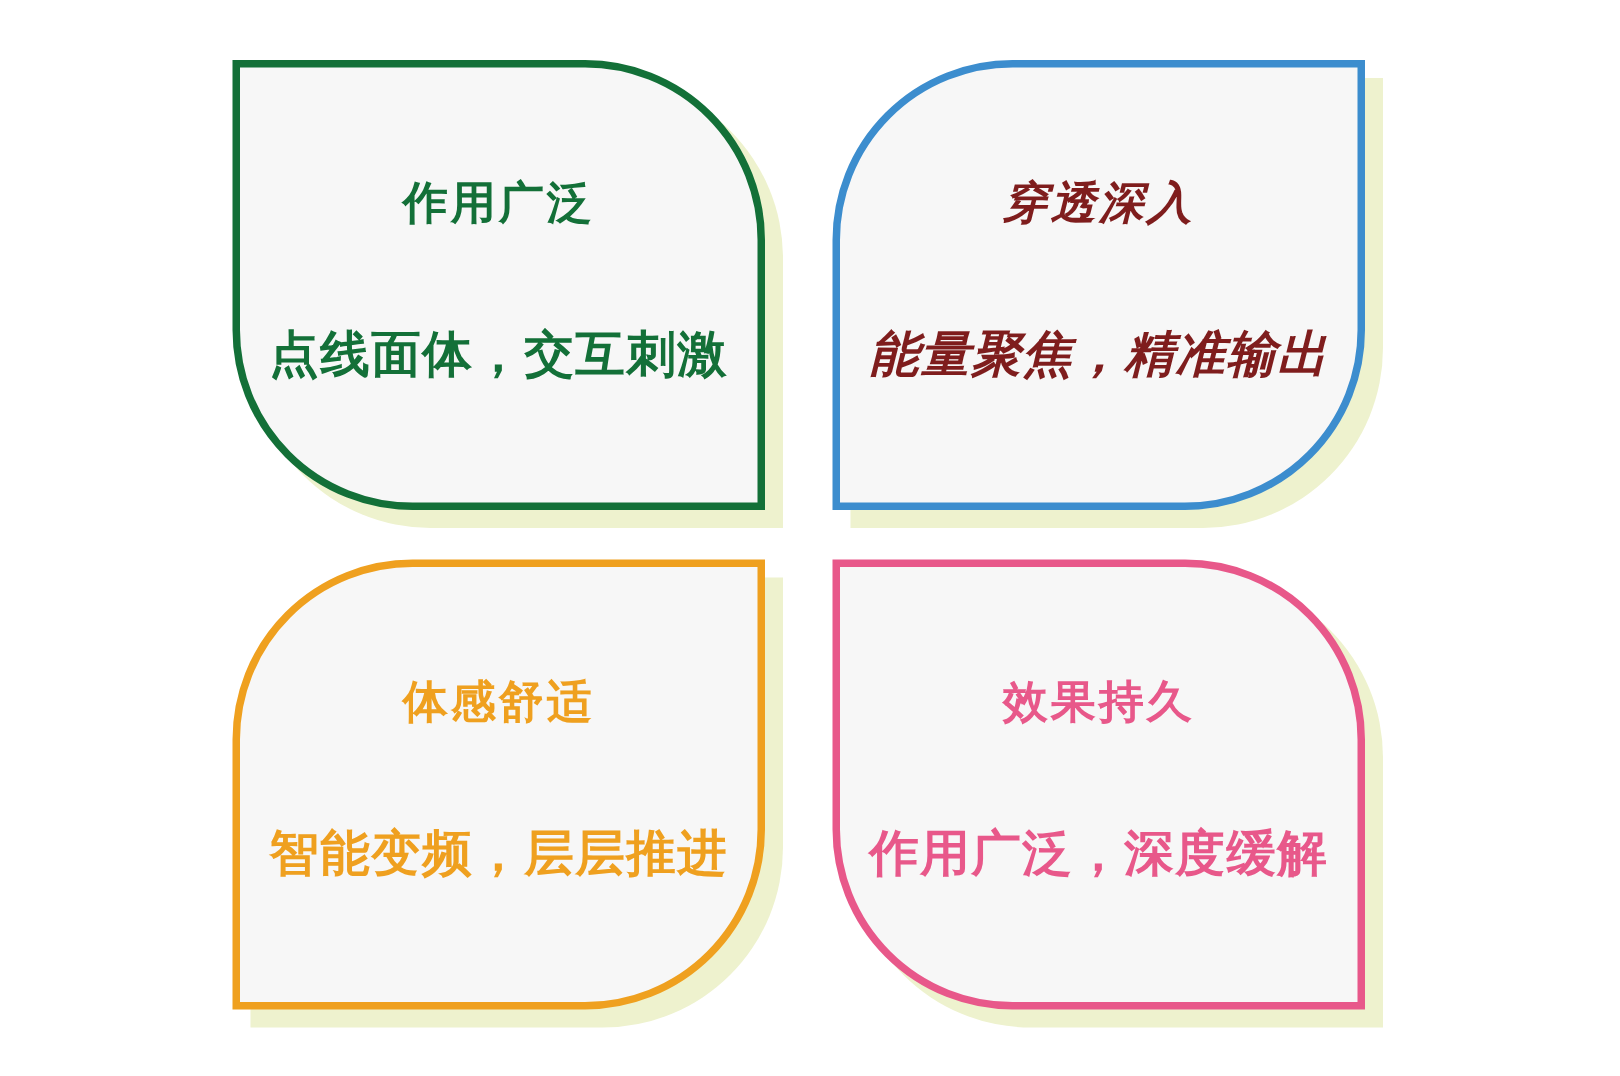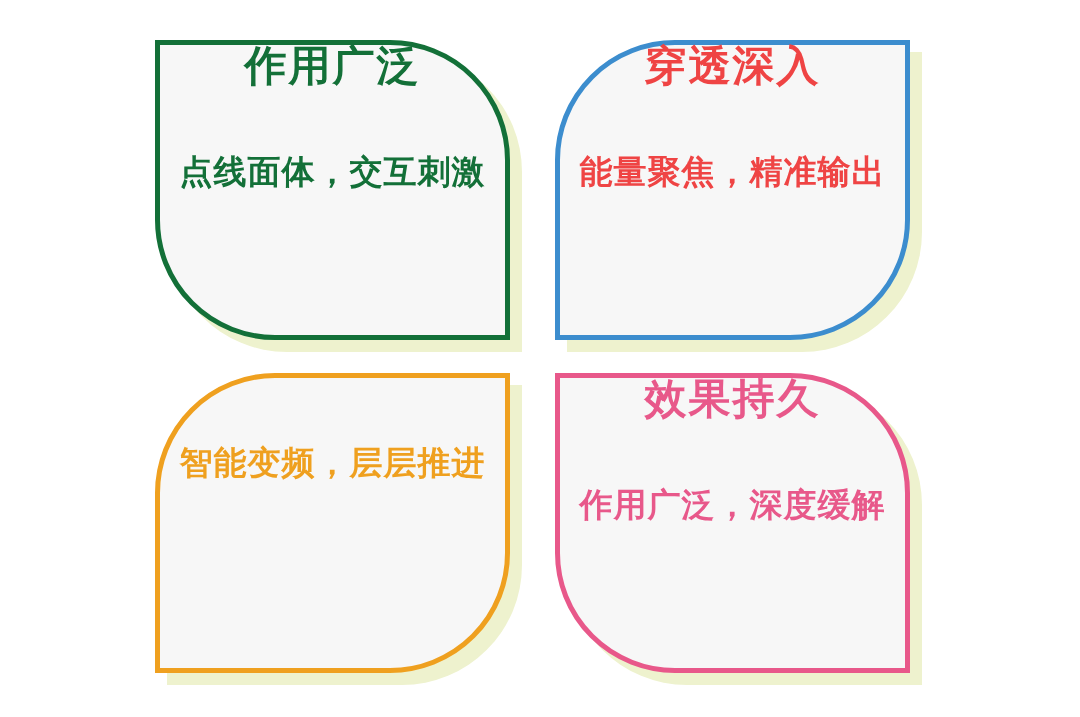--- a/index.html
+++ b/index.html
@@ -85,44 +85,45 @@
   
   .shape-b .petal-card,
   .shape-b .petal-shadow {
     border-top-left-radius: 120px;
     border-top-right-radius: 0px;
     border-bottom-left-radius: 0px;
     border-bottom-right-radius: 120px;
   }
 
   .petal-title {
-    font-size: 42px;
+    font-size: 30px;
     font-weight: bold;
     letter-spacing: 2px;
     line-height: 1;
+    margin-top: 76px;
     white-space: nowrap;
   }
 
   .petal-subtitle {
     font-size: 33px;
     font-weight: bold;
     letter-spacing: 1px;
     line-height: 1;
     margin-top: 68px;
     white-space: nowrap;
   }
 
   
   .theme-green  .petal-card { border-color: #137038; }
   .theme-green  .petal-title,
   .theme-green  .petal-subtitle { color: #137038; }
 
   .theme-blue   .petal-card { border-color: #3C8DCE; }
   .theme-blue   .petal-title,
-  .theme-blue   .petal-subtitle { color: #ef4444; }
+  .theme-blue   .petal-subtitle { color: #7f1d1d; font-style: italic; }
 
   .theme-orange .petal-card { border-color: #EFA01F; }
   .theme-orange .petal-title,
   .theme-orange .petal-subtitle { color: #EFA01F; }
 
   .theme-pink   .petal-card { border-color: #E8588A; text-align: center; }
   .theme-pink   .petal-title,
   .theme-pink   .petal-subtitle { color: #E8588A; }
 </style>
 </head>
@@ -144,20 +145,21 @@
       <div class="petal-shadow"></div>
       <div class="petal-card">
         <div class="petal-title">穿透深入</div>
         <div class="petal-subtitle">能量聚焦，精准输出</div>
       </div>
     </div>
 
     <div class="petal pos-bl shape-b theme-orange">
       <div class="petal-shadow"></div>
       <div class="petal-card">
+        <div class="petal-title">体感舒适</div>
         <div class="petal-subtitle">智能变频，层层推进</div>
       </div>
     </div>
 
     <div class="petal pos-br shape-a theme-pink">
       <div class="petal-shadow"></div>
       <div class="petal-card">
         <div class="petal-title">效果持久</div>
         <div class="petal-subtitle">作用广泛，深度缓解</div>
       </div>

